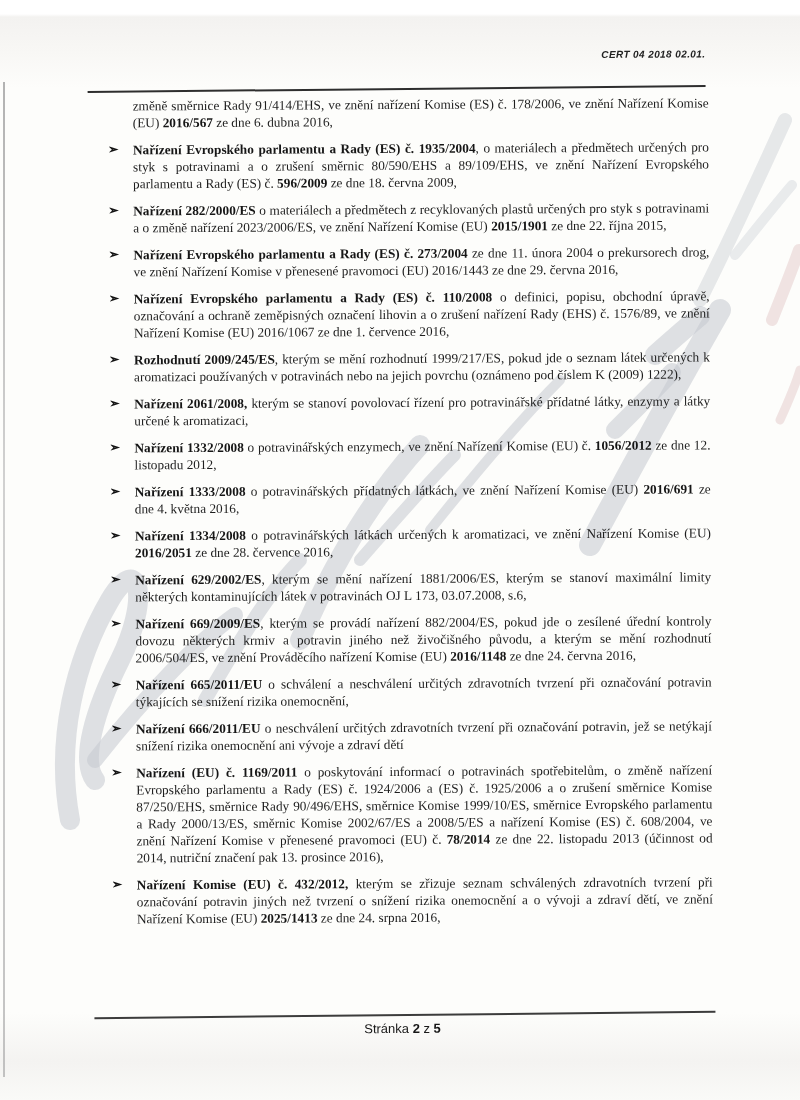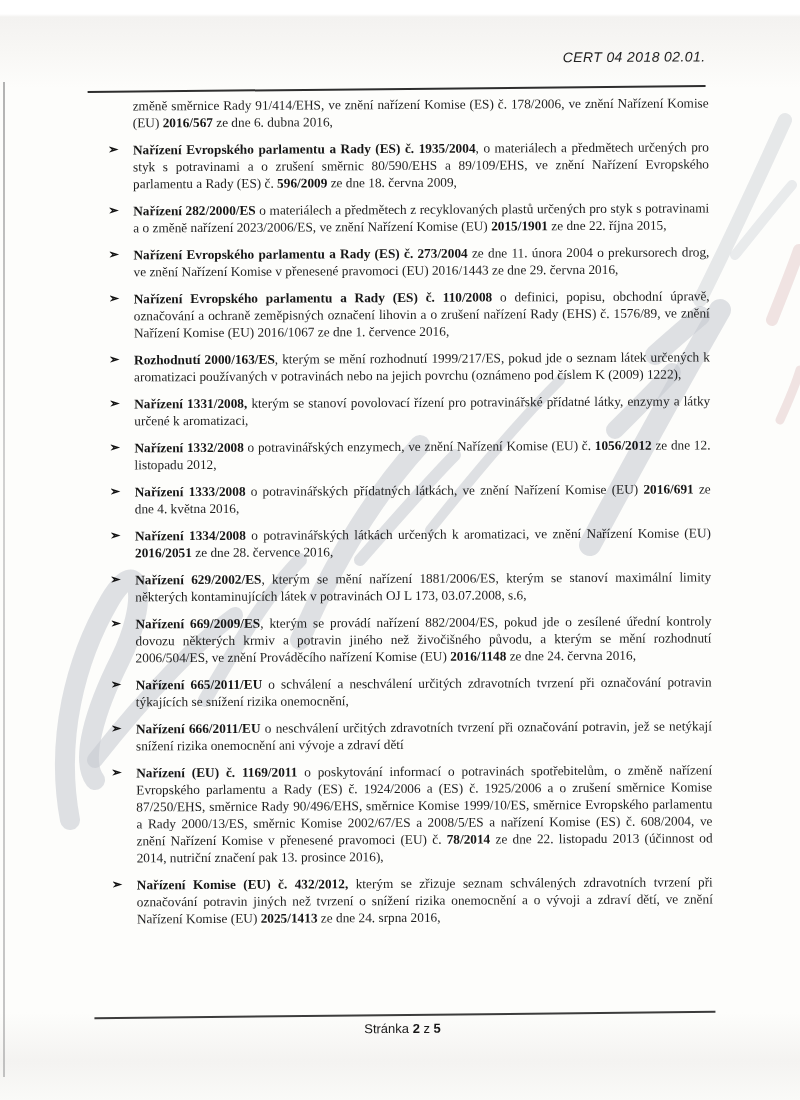--- a/index.html
+++ b/index.html
@@ -14,21 +14,21 @@
   .scan-edge-left{
     position:absolute;left:3px;top:82px;height:995px;width:2px;
     background:linear-gradient(180deg,#9a9a9a,#c2c2c2 40%,#b0b0b0);
     opacity:.75;
   }
   .watermark{position:absolute;left:0;top:0;pointer-events:none;}
   .tilt{position:absolute;left:0;top:0;width:800px;height:1100px;transform:rotate(-0.3deg);transform-origin:400px 550px;}
   .doc-code{
     position:absolute;top:50px;right:92px;
     font-family:"Liberation Sans",sans-serif;
-    font-style:italic;font-weight:400;font-size:14px;letter-spacing:.4px;
+    font-style:italic;font-weight:700;font-size:10px;letter-spacing:.4px;
     color:#222;
   }
   .rule-top{
     position:absolute;left:90px;top:88px;width:618px;height:2px;
     background:#2e2e2e;transform:rotate(-0.25deg);
   }
   .content{
     position:absolute;left:135px;top:96px;width:576px;
     font-size:13.3px;line-height:17px;text-align:justify;
   }
@@ -83,22 +83,22 @@
 
     <div class="rule-top"></div>
 
     <div class="content">
       <p class="intro">změně směrnice Rady 91/414/EHS, ve znění nařízení Komise (ES) č. 178/2006, ve znění Nařízení Komise (EU) <b>2016/567</b> ze dne 6. dubna 2016,</p>
       <div>
           <div class="item"><span class="bullet">➢</span><span><b>Nařízení Evropského parlamentu a Rady (ES) č. 1935/2004</b>, o materiálech a předmětech určených pro styk s potravinami a o zrušení směrnic 80/590/EHS a 89/109/EHS, ve znění Nařízení Evropského parlamentu a Rady (ES) č. <b>596/2009</b> ze dne 18. června 2009,</span></div>
           <div class="item"><span class="bullet">➢</span><span><b>Nařízení 282/2000/ES</b> o materiálech a předmětech z recyklovaných plastů určených pro styk s potravinami a o změně nařízení 2023/2006/ES, ve znění Nařízení Komise (EU) <b>2015/1901</b> ze dne 22. října 2015,</span></div>
           <div class="item"><span class="bullet">➢</span><span><b>Nařízení Evropského parlamentu a Rady (ES) č. 273/2004</b> ze dne 11. února 2004 o prekursorech drog, ve znění Nařízení Komise v přenesené pravomoci (EU) 2016/1443 ze dne 29. června 2016,</span></div>
           <div class="item"><span class="bullet">➢</span><span><b>Nařízení Evropského parlamentu a Rady (ES) č. 110/2008</b> o definici, popisu, obchodní úpravě, označování a ochraně zeměpisných označení lihovin a o zrušení nařízení Rady (EHS) č. 1576/89, ve znění Nařízení Komise (EU) 2016/1067 ze dne 1. července 2016,</span></div>
-          <div class="item"><span class="bullet">➢</span><span><b>Rozhodnutí 2000/163/ES</b>, kterým se mění rozhodnutí 1999/217/ES, pokud jde o seznam látek určených k aromatizaci používaných v potravinách nebo na jejich povrchu (oznámeno pod číslem K (2009) 1222),</span></div>
-          <div class="item"><span class="bullet">➢</span><span><b>Nařízení 1331/2008,</b> kterým se stanoví povolovací řízení pro potravinářské přídatné látky, enzymy a látky určené k aromatizaci,</span></div>
+          <div class="item"><span class="bullet">➢</span><span><b>Rozhodnutí 2009/245/ES</b>, kterým se mění rozhodnutí 1999/217/ES, pokud jde o seznam látek určených k aromatizaci používaných v potravinách nebo na jejich povrchu (oznámeno pod číslem K (2009) 1222),</span></div>
+          <div class="item"><span class="bullet">➢</span><span><b>Nařízení 2061/2008,</b> kterým se stanoví povolovací řízení pro potravinářské přídatné látky, enzymy a látky určené k aromatizaci,</span></div>
           <div class="item"><span class="bullet">➢</span><span><b>Nařízení 1332/2008</b> o potravinářských enzymech, ve znění Nařízení Komise (EU) č. <b>1056/2012</b> ze dne 12. listopadu 2012,</span></div>
           <div class="item"><span class="bullet">➢</span><span><b>Nařízení 1333/2008</b> o potravinářských přídatných látkách, ve znění Nařízení Komise (EU) <b>2016/691</b> ze dne 4. května 2016,</span></div>
           <div class="item"><span class="bullet">➢</span><span><b>Nařízení 1334/2008</b> o potravinářských látkách určených k aromatizaci, ve znění Nařízení Komise (EU) <b>2016/2051</b> ze dne 28. července 2016,</span></div>
           <div class="item"><span class="bullet">➢</span><span><b>Nařízení 629/2002/ES</b>, kterým se mění nařízení 1881/2006/ES, kterým se stanoví maximální limity některých kontaminujících látek v potravinách  OJ L 173, 03.07.2008, s.6,</span></div>
           <div class="item"><span class="bullet">➢</span><span><b>Nařízení 669/2009/ES</b>, kterým se provádí nařízení  882/2004/ES, pokud jde o zesílené úřední kontroly dovozu některých krmiv a potravin jiného než živočišného původu, a kterým se mění rozhodnutí 2006/504/ES, ve znění Prováděcího nařízení Komise (EU) <b>2016/1148</b> ze dne 24. června 2016,</span></div>
           <div class="item"><span class="bullet">➢</span><span><b>Nařízení 665/2011/EU</b> o schválení a neschválení určitých zdravotních tvrzení při označování potravin týkajících se snížení rizika onemocnění,</span></div>
           <div class="item"><span class="bullet">➢</span><span><b>Nařízení 666/2011/EU</b> o neschválení určitých zdravotních tvrzení při označování potravin, jež se netýkají snížení rizika onemocnění ani vývoje a zdraví dětí</span></div>
           <div class="item"><span class="bullet">➢</span><span><b>Nařízení (EU) č. 1169/2011</b> o poskytování informací o potravinách spotřebitelům, o změně nařízení Evropského parlamentu a Rady (ES) č. 1924/2006 a (ES) č. 1925/2006 a o zrušení směrnice Komise 87/250/EHS, směrnice Rady 90/496/EHS, směrnice Komise 1999/10/ES, směrnice Evropského parlamentu a Rady 2000/13/ES, směrnic Komise 2002/67/ES a 2008/5/ES a nařízení Komise (ES) č. 608/2004, ve znění Nařízení Komise v přenesené pravomoci (EU) č. <b>78/2014</b> ze dne 22. listopadu 2013 (účinnost od 2014, nutriční značení pak 13. prosince 2016),</span></div>
           <div class="item"><span class="bullet">➢</span><span><b>Nařízení Komise (EU) č. 432/2012,</b> kterým se zřizuje seznam schválených zdravotních tvrzení při označování potravin jiných než tvrzení o snížení rizika onemocnění a o vývoji a zdraví dětí, ve znění Nařízení Komise (EU) <b>2025/1413</b> ze dne 24. srpna 2016,</span></div>
         </div>

